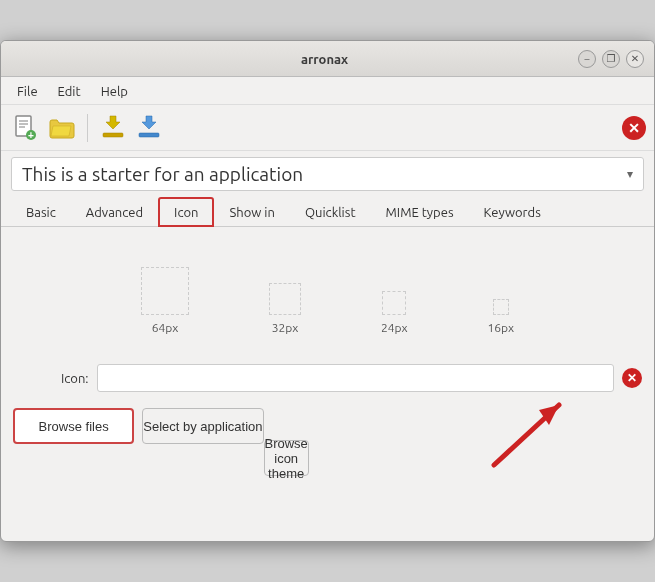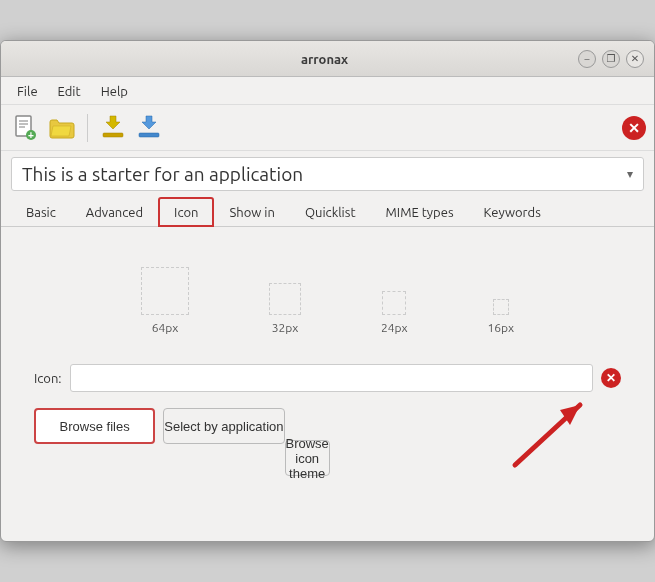--- a/index.html
+++ b/index.html
@@ -187,21 +187,21 @@
 
     .tab.active {
       border: 2px solid #cc3333;
       background: #f2f1f0;
       color: #333;
       font-weight: normal;
     }
 
     .content-area {
       flex: 1;
-      padding: 20px 33px;
+      padding: 20px 12px;
       display: flex;
       flex-direction: column;
       gap: 16px;
     }
 
     .icon-preview-area {
       display: flex;
       justify-content: center;
       gap: 80px;
       padding: 20px 0 10px 0;
@@ -224,20 +224,21 @@
       display: flex;
       align-items: center;
       gap: 8px;
       margin-top: 4px;
     }
 
     .icon-label {
       font-size: 13px;
       color: #333;
       white-space: nowrap;
+      margin-left: 48px;
     }
 
     .icon-text-input {
       flex: 1;
       height: 28px;
       border: 1px solid #ccc;
       border-radius: 3px;
       padding: 0 8px;
       font-size: 13px;
       background: white;

